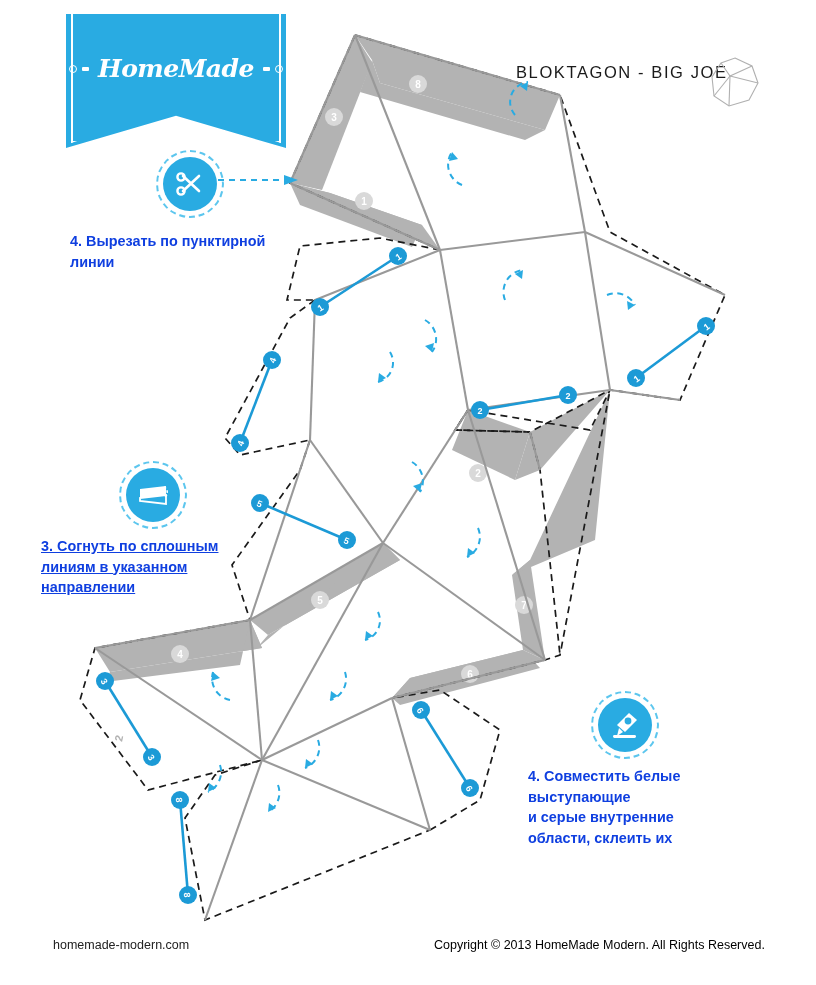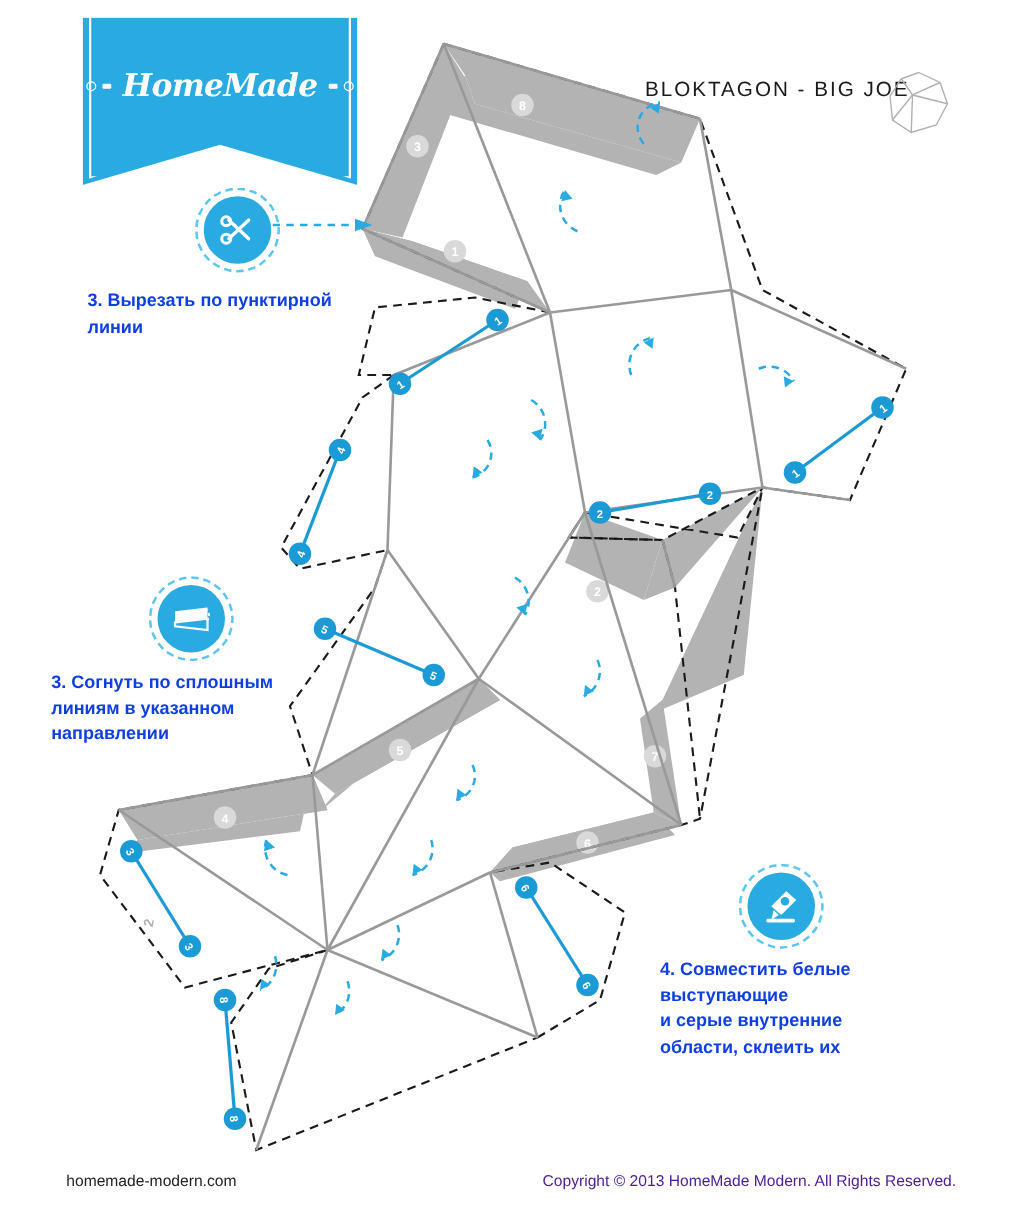--- a/index.html
+++ b/index.html
@@ -73,36 +73,36 @@
   .step .steptext{
     margin-top:14px;
     color:#0F3FE0;font-size:14.4px;font-weight:bold;line-height:20.5px;
     white-space:pre-line;
     font-family:"Liberation Sans","DejaVu Sans",sans-serif;
   }
   #step-print{left:598px;top:440px;}
   #step-cut{left:163px;top:157px;}
   #step-cut .steptext{margin-top:20px;margin-left:-93px;width:250px;}
   #step-fold{left:126px;top:468px;}
-  #step-fold .steptext{margin-left:-85px;width:230px;}
+  #step-fold .steptext{margin-left:-85px;width:230px;text-decoration:underline;}
   #step-glue{left:598px;top:698px;}
   #step-glue .steptext{margin-left:-70px;width:210px;}
 
   
   #cut-connector{position:absolute;left:218px;top:170px;width:80px;height:20px;}
 
   
   #net-svg{position:absolute;left:0;top:0;width:816px;height:985px;}
 
   
   #footer-site{
     position:absolute;left:53px;top:938px;font-size:12.5px;color:#222;
   }
   #footer-copyright{
-    position:absolute;left:434px;top:938px;font-size:12.5px;color:#4c1d95;
+    position:absolute;left:434px;top:938px;font-size:12.5px;color:#000000;
   }
 </style>
 </head>
 <body>
 
 <div class="page">
 
   <div id="logo-banner">
     <div class="ribbon"></div>
     <div class="ribbon-inner"></div>
@@ -402,21 +402,21 @@
     <div class="badge">
       <svg width="30" height="28" viewBox="0 0 30 28">
         <g stroke="#fff" stroke-width="2.6" fill="none" stroke-linecap="round">
           <line x1="8" y1="6" x2="24" y2="21"></line>
           <line x1="24" y1="6" x2="8" y2="21"></line>
         </g>
         <circle cx="6" cy="7" r="3.6" fill="none" stroke="#fff" stroke-width="2.4"></circle>
         <circle cx="6" cy="21" r="3.6" fill="none" stroke="#fff" stroke-width="2.4"></circle>
       </svg>
     </div>
-    <div class="steptext">3. Вырезать по пунктирной
+    <div class="steptext">4. Вырезать по пунктирной
 линии</div>
   </div>
   <svg id="cut-connector" viewBox="0 0 80 20">
     <line x1="0" y1="10" x2="68" y2="10" stroke="#29ABE2" stroke-width="2" stroke-dasharray="6 5"></line>
     <path d="M80,10 L66,5 L66,15 Z" fill="#29ABE2"></path>
   </svg>
 
   <div class="step" id="step-fold">
     <div class="badge">
       <svg width="32" height="28" viewBox="0 0 32 28">

